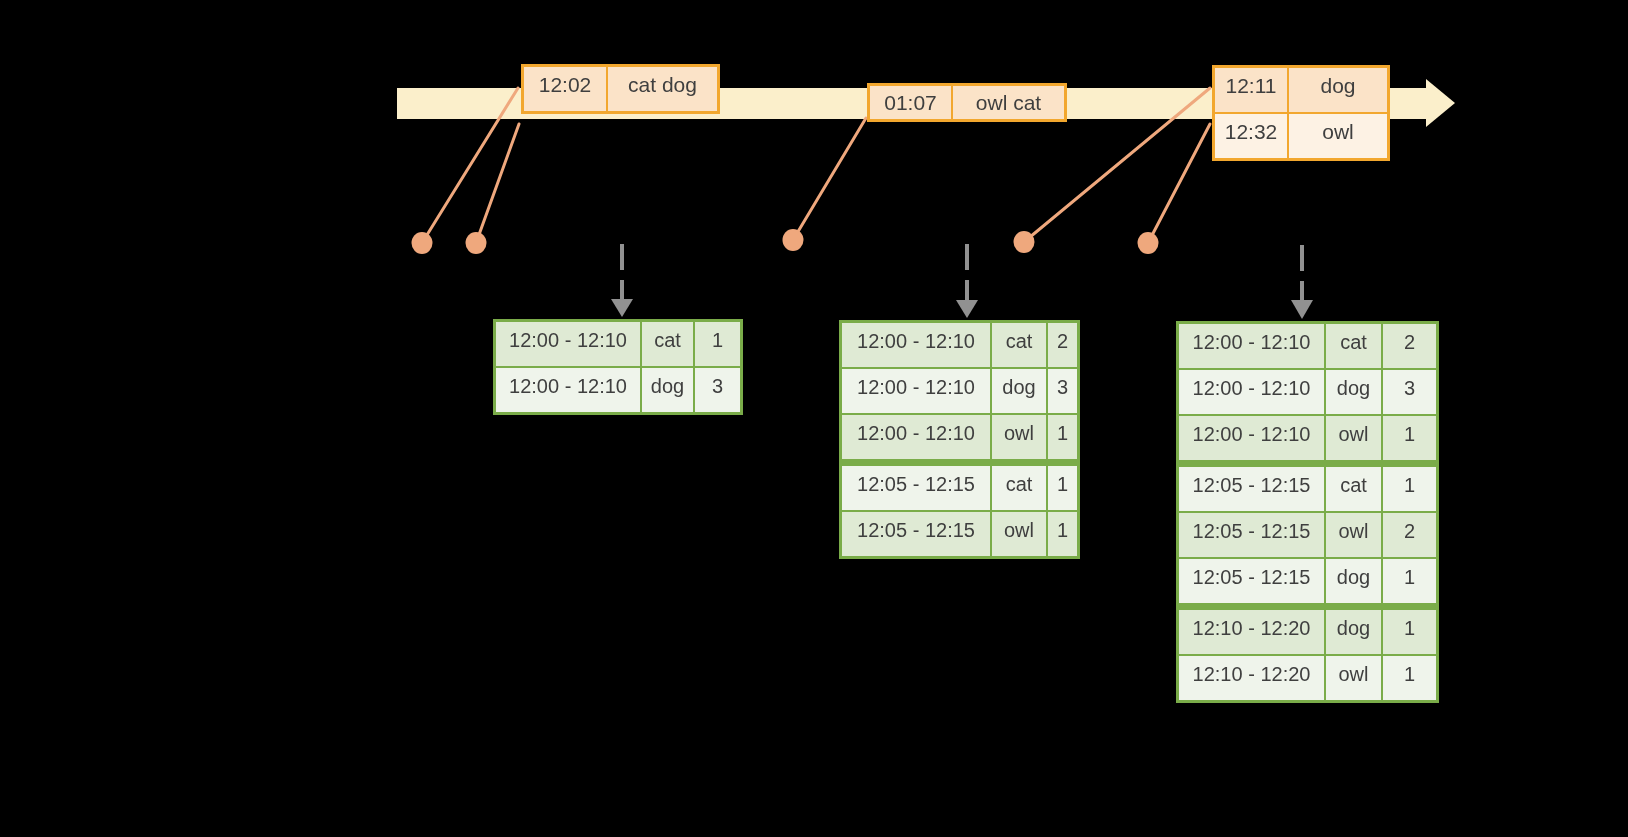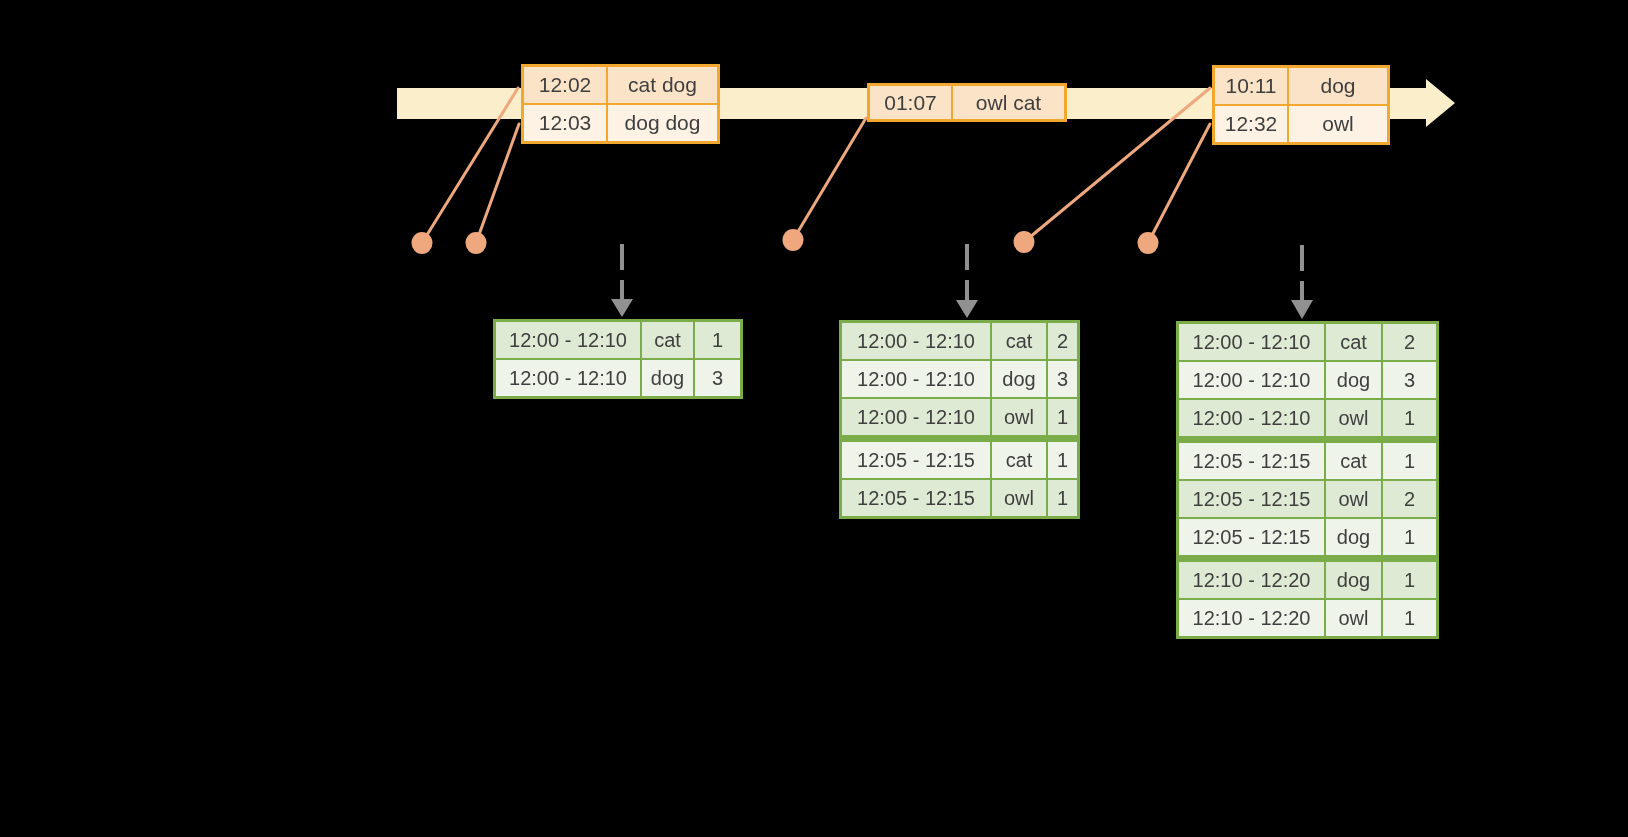--- a/index.html
+++ b/index.html
@@ -17,21 +17,21 @@
 
   
   .tbl{position:absolute;z-index:3;border:3px solid;}
   .etable{border-color:var(--orange-border);}
   .gtable{border-color:var(--green-border);}
   .trow{display:grid;}
   .trow + .trow{border-top:2px solid;}
   .etable .trow + .trow{border-top-color:var(--orange-border);}
   .gtable .trow + .trow{border-top-color:var(--green-border);}
   .gtable .trow.group-start{border-top-width:7px;}
-  .cell{height:36px;line-height:36px;text-align:center;font-size:21px;white-space:nowrap;overflow:hidden;}
+  .cell{height:44px;line-height:36px;text-align:center;font-size:21px;white-space:nowrap;overflow:hidden;}
   .etable .cell{border-right:2px solid var(--orange-border);}
   .gtable .cell{border-right:2px solid var(--green-border);font-size:20px;text-align:center;}
   .trow .cell:last-child{border-right:none;}
   .etable .trow:nth-child(odd) .cell{background:var(--peach);}
   .etable .trow:nth-child(even) .cell{background:var(--cream);}
   .gtable .trow:nth-child(odd) .cell{background:var(--green-dark);}
   .gtable .trow:nth-child(even) .cell{background:var(--green-light);}
 
   
   .e1{left:521px;top:64px;}  .e1 .trow{grid-template-columns:84px 109px;}
@@ -76,34 +76,30 @@
       <line x1="1302" y1="245" x2="1302" y2="301" stroke-dasharray="26 10"></line>
       <polygon points="1291,300 1313,300 1302,319" stroke="none"></polygon>
     </g>
   </svg>
 
   <div class="tbl etable e1">
       <div class="trow">
         <div class="cell c-time">12:02</div>
         <div class="cell c-words">cat dog</div>
       </div>
-      <div class="trow">
-        <div class="cell c-time">12:03</div>
-        <div class="cell c-words">dog dog</div>
-      </div>
     </div>
   <div class="tbl etable e2">
       <div class="trow">
         <div class="cell c-time">01:07</div>
         <div class="cell c-words">owl cat</div>
       </div>
     </div>
   <div class="tbl etable e3">
       <div class="trow">
-        <div class="cell c-time">10:11</div>
+        <div class="cell c-time">12:11</div>
         <div class="cell c-words">dog</div>
       </div>
       <div class="trow">
         <div class="cell c-time">12:32</div>
         <div class="cell c-words">owl</div>
       </div>
     </div>
 
   <div class="tbl gtable g1">
       <div class="trow">

